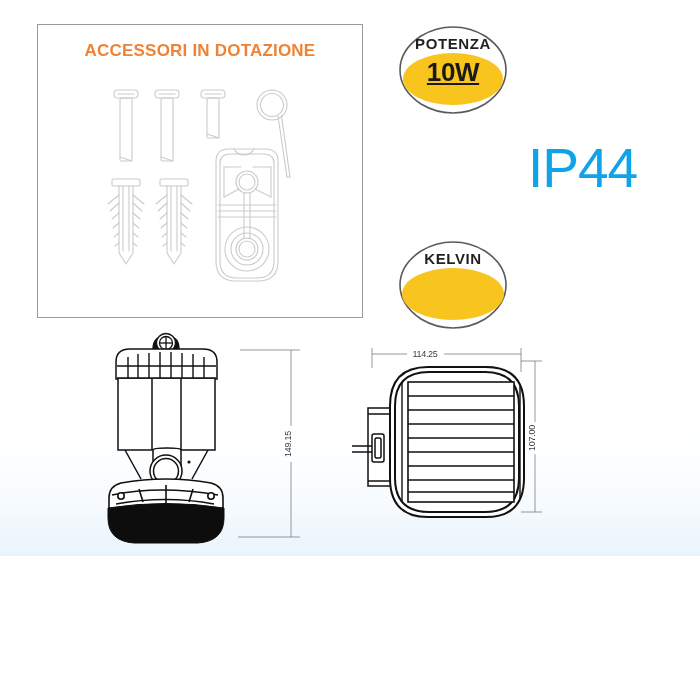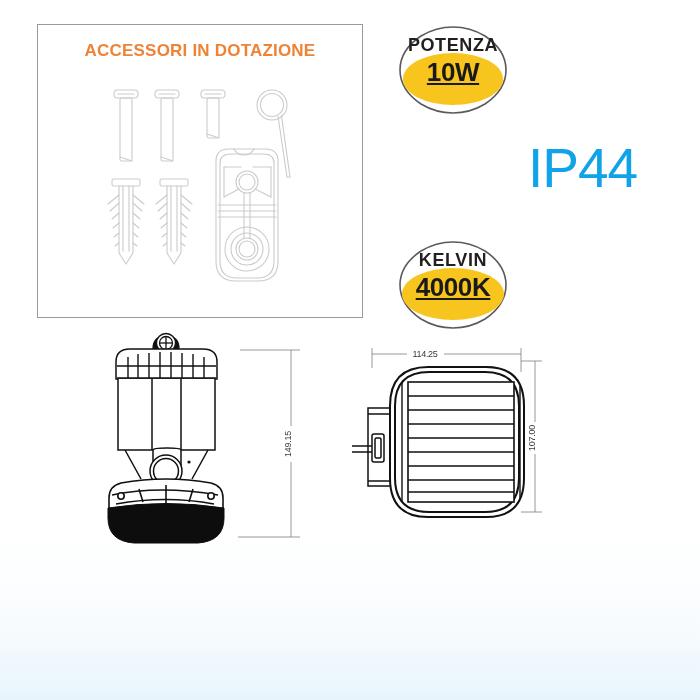--- a/index.html
+++ b/index.html
@@ -9,21 +9,21 @@
   body {
     width: 700px;
     height: 700px;
     font-family: "Liberation Sans", sans-serif;
     background: #ffffff;
     overflow: hidden;
   }
   #page {
     position: relative;
     width: 700px;
-    height: 700px;
+    height: 556px;
     background: linear-gradient(to bottom,
         #ffffff 0%,
         #ffffff 74%,
         #fdfeff 82%,
         #f7fbfe 90%,
         #eef7fd 96%,
         #e8f4fc 100%);
     overflow: hidden;
   }
 
@@ -67,21 +67,21 @@
   #badge-lumen   { left: 396px; top: 134px; }
   #badge-kelvin  { left: 396px; top: 239px; }
 
   .badge svg { display: block; }
   .badge-label {
     position: absolute;
     left: 0;
     top: 11px;
     width: 100%;
     text-align: center;
-    font-size: 18px;
+    font-size: 15px;
     font-weight: bold;
     color: #231f20;
     letter-spacing: 0.6px;
   }
   .badge-value {
     position: absolute;
     left: 0;
     top: 33px;
     width: 100%;
     text-align: center;
@@ -227,21 +227,20 @@
     <div class="badge-value">10W</div>
   </div>
 
 
   <div class="badge" id="badge-kelvin">
     <svg width="114" height="92" viewBox="0 0 114 92">
       <path d="M4 46 Q4 26 25 12 Q40 3 57 3 Q74 3 89 12 Q110 26 110 46 Q110 66 89 80 Q74 89 57 89 Q40 89 25 80 Q4 66 4 46 Z" fill="#ffffff" stroke="#5a5a5a" stroke-width="1.6"></path>
       <ellipse cx="57" cy="55" rx="51" ry="26" fill="#f7c51e"></ellipse>
     </svg>
     <div class="badge-label">KELVIN</div>
-    <div class="badge-value">4000K</div>
   </div>
 
   <div id="ip-rating">IP44</div>
 
   <svg id="drawing-front" viewBox="0 0 230 225">
 
     <g stroke="#7d7d7d" stroke-width="0.8" fill="none">
       <line x1="145" y1="28" x2="205" y2="28"></line>
       <line x1="143" y1="215" x2="205" y2="215"></line>
       <line x1="196" y1="28" x2="196" y2="104"></line>

